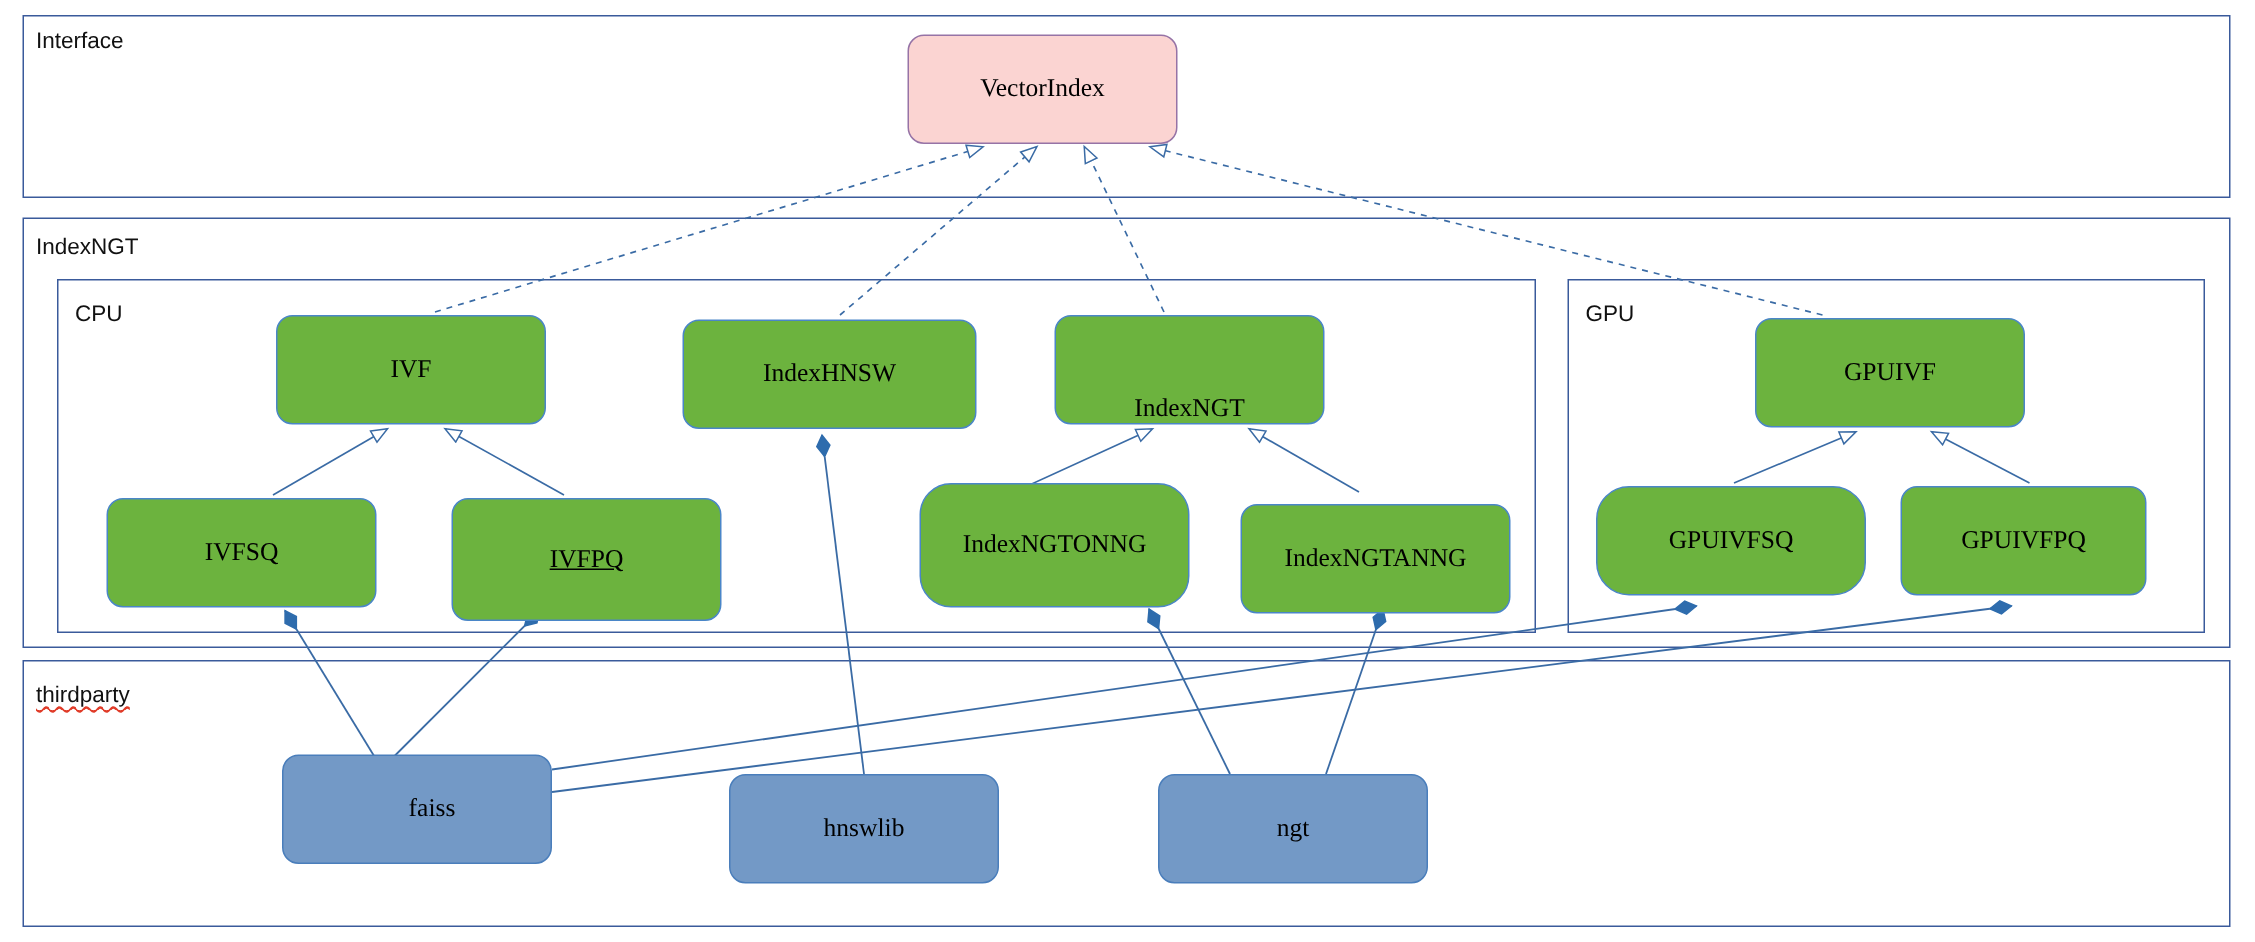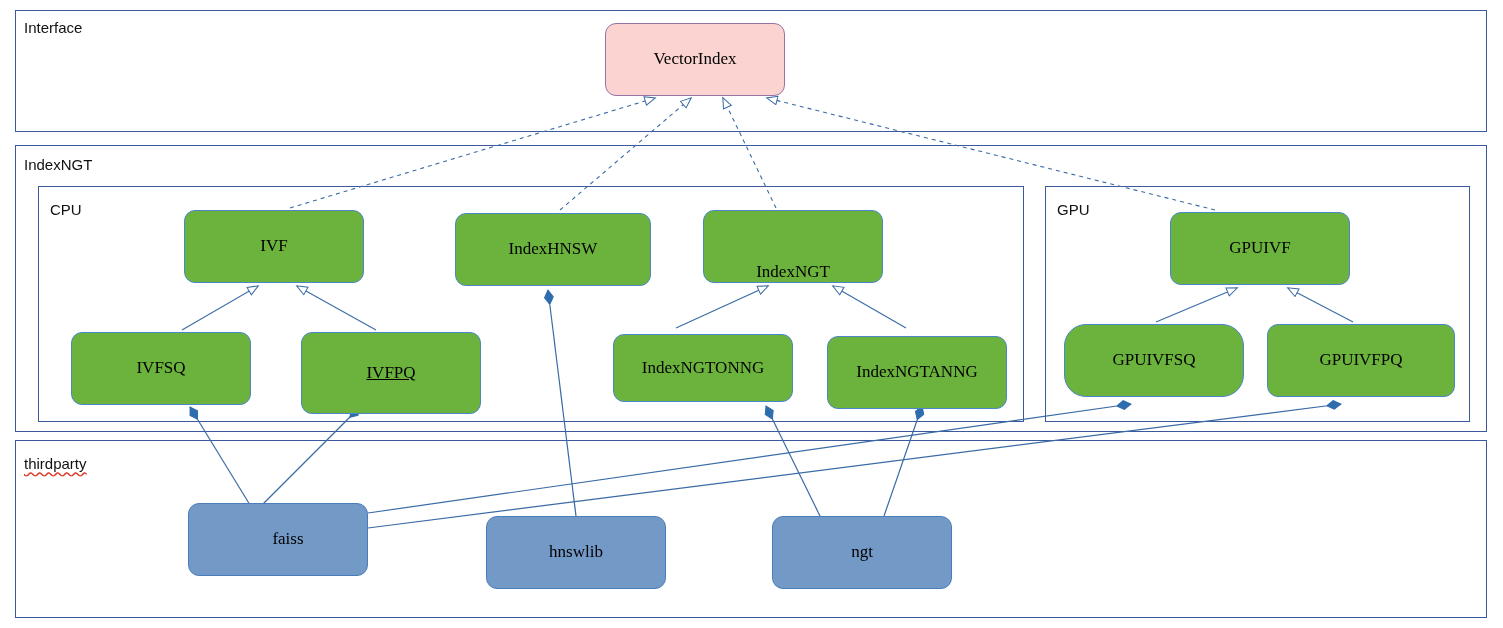--- a/index.html
+++ b/index.html
@@ -125,33 +125,33 @@
       </div>
       <div class="node impl" style="left: 703px; top: 210px; width: 180px; height: 73px; background: rgb(108, 179, 62); border-color: rgb(74, 134, 200); align-items: flex-end;">
         <span class="node-label">IndexNGT</span>
       </div>
       <div class="node impl" style="left: 71px; top: 332px; width: 180px; height: 73px; background: rgb(108, 179, 62); border-color: rgb(74, 134, 200);">
         <span class="node-label">IVFSQ</span>
       </div>
       <div class="node impl" style="left: 301px; top: 332px; width: 180px; height: 82px; background: rgb(108, 179, 62); border-color: rgb(74, 134, 200); text-decoration: underline;">
         <span class="node-label">IVFPQ</span>
       </div>
-      <div class="node impl" style="left: 613px; top: 334px; width: 180px; height: 68px; background: rgb(108, 179, 62); border-color: rgb(74, 134, 200);">
+      <div class="node impl" style="left: 613px; top: 322px; width: 180px; height: 83px; background: rgb(108, 179, 62); border-color: rgb(74, 134, 200); border-radius: 21px;">
         <span class="node-label">IndexNGTONNG</span>
       </div>
       <div class="node impl" style="left: 827px; top: 336px; width: 180px; height: 73px; background: rgb(108, 179, 62); border-color: rgb(74, 134, 200);">
         <span class="node-label">IndexNGTANNG</span>
       </div>
       <div class="node impl" style="left: 1170px; top: 212px; width: 180px; height: 73px; background: rgb(108, 179, 62); border-color: rgb(74, 134, 200);">
         <span class="node-label">GPUIVF</span>
       </div>
       <div class="node impl" style="left: 1064px; top: 324px; width: 180px; height: 73px; background: rgb(108, 179, 62); border-color: rgb(74, 134, 200); border-radius: 22px;">
         <span class="node-label">GPUIVFSQ</span>
       </div>
-      <div class="node impl" style="left: 1267px; top: 324px; width: 188px; height: 73px; background: rgb(108, 179, 62); border-color: rgb(74, 134, 200);">
+      <div class="node impl" style="left: 1267px; top: 324px; width: 164px; height: 73px; background: rgb(108, 179, 62); border-color: rgb(74, 134, 200);">
         <span class="node-label">GPUIVFPQ</span>
       </div>
       <div class="node third" style="left: 188px; top: 503px; width: 180px; height: 73px; background: rgb(115, 153, 198); border-color: rgb(74, 126, 187); padding-left: 20px;">
         <span class="node-label">faiss</span>
       </div>
       <div class="node third" style="left: 486px; top: 516px; width: 180px; height: 73px; background: rgb(115, 153, 198); border-color: rgb(74, 126, 187);">
         <span class="node-label">hnswlib</span>
       </div>
       <div class="node third" style="left: 772px; top: 516px; width: 180px; height: 73px; background: rgb(115, 153, 198); border-color: rgb(74, 126, 187); justify-content: center;">
         <span class="node-label">ngt</span>

